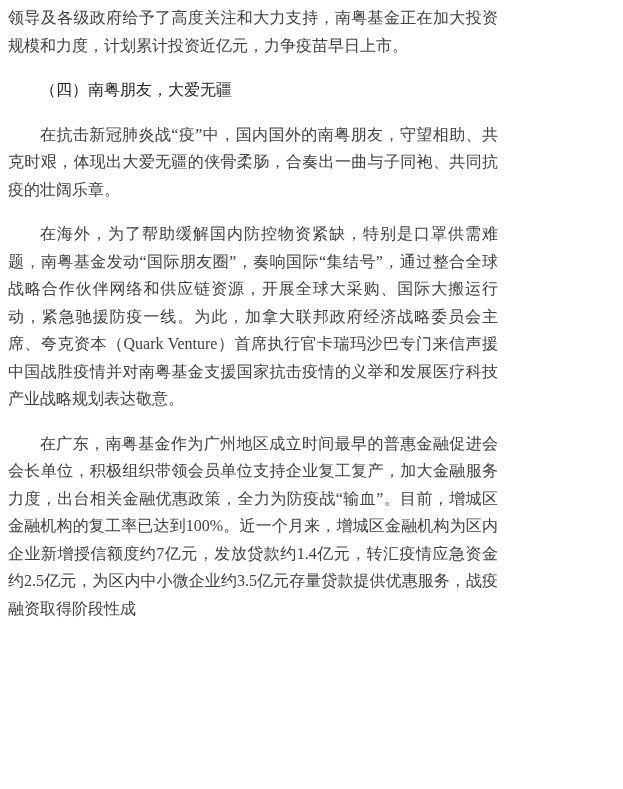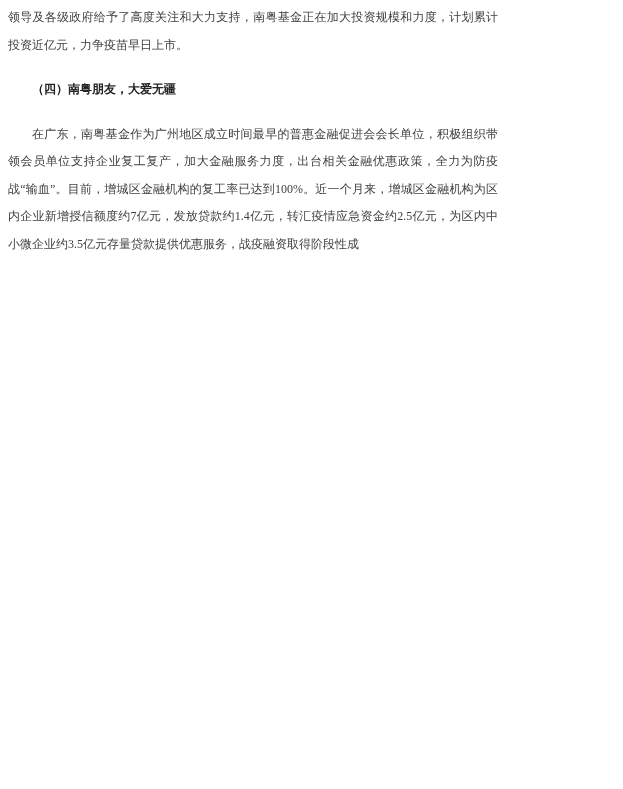--- a/index.html
+++ b/index.html
@@ -14,45 +14,47 @@
     overflow: hidden;
     background: #ffffff;
   }
   .doc {
     box-sizing: border-box;
     width: 505px;
     height: 789px;
     padding: 4px 7px 16px 8px;
     overflow: hidden;
     font-family: "Liberation Serif", serif;
-    font-size: 12px;
+    font-size: 16px;
     line-height: 27.5px;
     text-align: justify;
     color: #404040;
     word-break: break-all;
   }
   .doc p {
     margin: 17px 0;
   }
   .doc p:first-child {
     margin-top: 0;
   }
   .doc p.indent {
     text-indent: 2em;
   }
   .doc p.no-indent {
     text-indent: 0;
   }
   .doc p.heading {
-    font-weight: bold;
+    font-weight: normal;
     color: #242424;
   }
 </style>
 </head>
 <body>
 
 <div class="page">
   <main class="doc" id="doc" style="color: rgb(64, 64, 64);">
       <p class="no-indent">领导及各级政府给予了高度关注和大力支持，南粤基金正在加大投资规模和力度，计划累计投资近亿元，力争疫苗早日上市。</p>
       <p class="heading indent" style="color: rgb(36, 36, 36);">（四）南粤朋友，大爱无疆</p>
+      <p class="indent">在抗击新冠肺炎战“疫”中，国内国外的南粤朋友，守望相助、共克时艰，体现出大爱无疆的侠骨柔肠，合奏出一曲与子同袍、共同抗疫的壮阔乐章。</p>
+      <p class="indent">在海外，为了帮助缓解国内防控物资紧缺，特别是口罩供需难题，南粤基金发动“国际朋友圈”，奏响国际“集结号”，通过整合全球战略合作伙伴网络和供应链资源，开展全球大采购、国际大搬运行动，紧急驰援防疫一线。为此，加拿大联邦政府经济战略委员会主席、夸克资本（Quark Venture）首席执行官卡瑞玛沙巴专门来信声援中国战胜疫情并对南粤基金支援国家抗击疫情的义举和发展医疗科技产业战略规划表达敬意。</p>
       <p class="indent">在广东，南粤基金作为广州地区成立时间最早的普惠金融促进会会长单位，积极组织带领会员单位支持企业复工复产，加大金融服务力度，出台相关金融优惠政策，全力为防疫战“输血”。目前，增城区金融机构的复工率已达到100%。近一个月来，增城区金融机构为区内企业新增授信额度约7亿元，发放贷款约1.4亿元，转汇疫情应急资金约2.5亿元，为区内中小微企业约3.5亿元存量贷款提供优惠服务，战疫融资取得阶段性成</p>
     </main>
 </div>
 
 </body></html>

